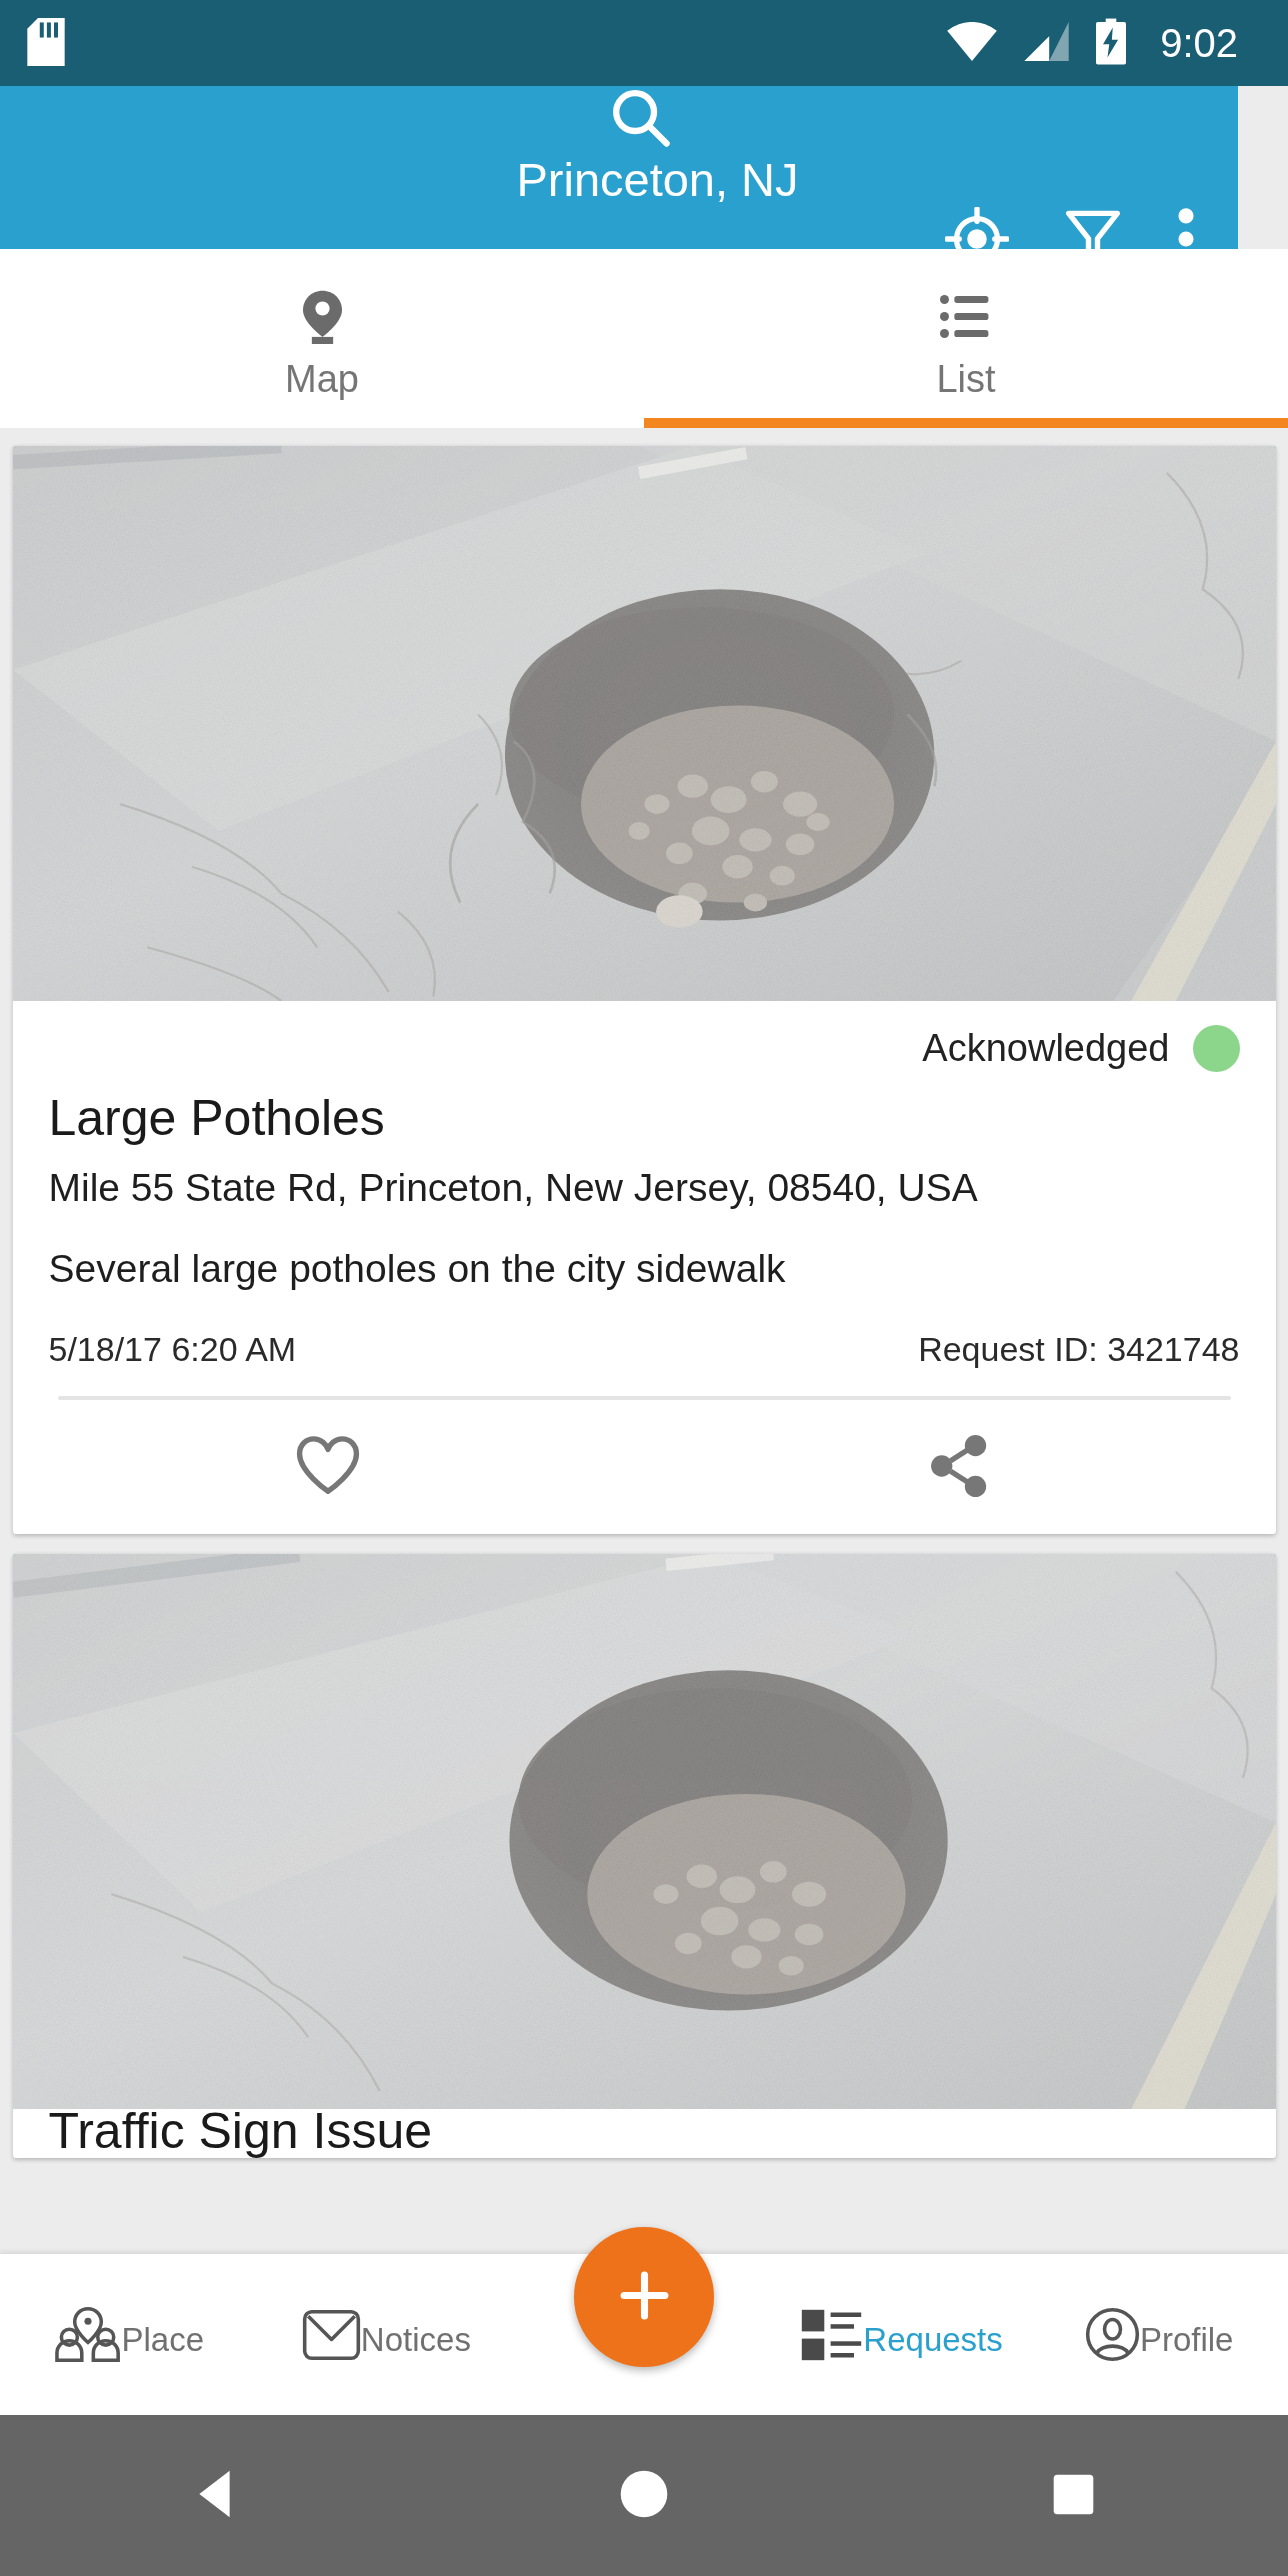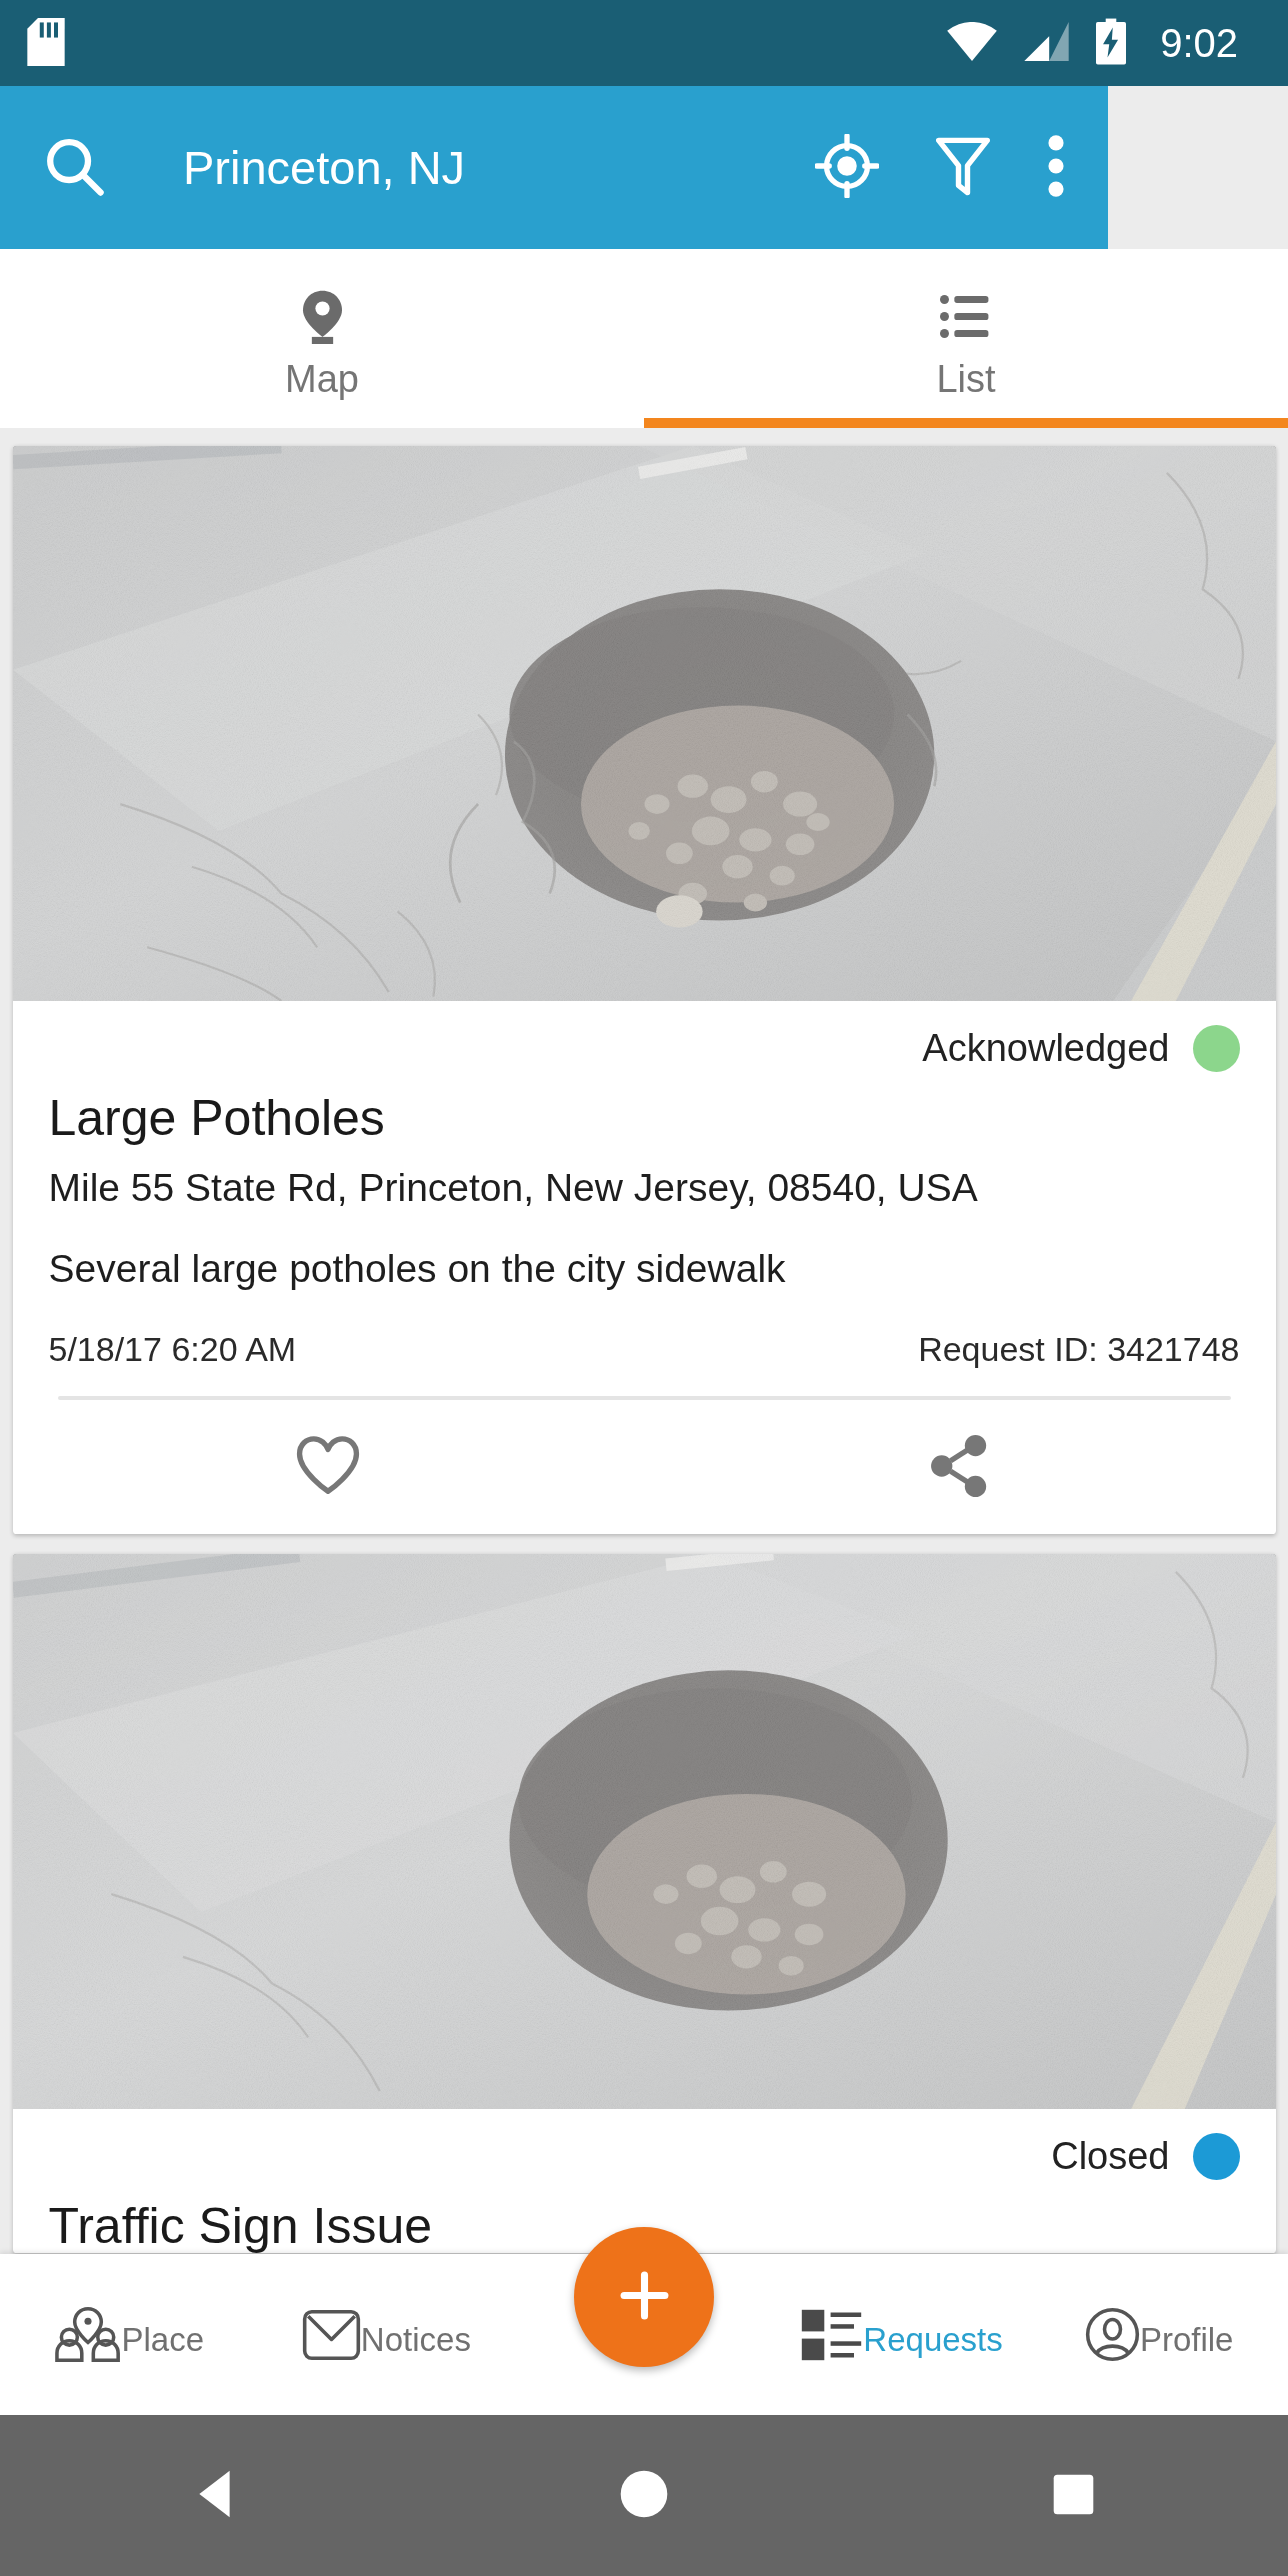--- a/index.html
+++ b/index.html
@@ -21,22 +21,22 @@
     margin-left: auto; display: flex; align-items: center; gap: 27px;
     padding-right: 50px;
   }
   .sb-time {
     color: #FFFFFF; font-size: 40px; letter-spacing: 0px; font-weight: 400;
     margin-left: 7.2px;
   }
 
   
   .appbar {
-    position: absolute; top: 86px; left: 0; width: 1108px; height: 163px;
-    background: #29A0CE; display: flex; align-items: center;
+    position: absolute; top: 86px; left: 0; width: 1238px; height: 163px;
+    background: #29A0CE; display: flex; align-items: center; flex-direction: column;
   }
   .appbar-search { margin-left: 43px; display: flex; align-items: center; }
   .appbar-title {
     color: #FFFFFF; font-size: 47px; font-weight: 400; margin-left: 77px;
     white-space: nowrap;
   }
   .appbar-actions {
     margin-left: auto; display: flex; align-items: center; gap: 57px;
     padding-right: 43px;
   }
@@ -408,24 +408,20 @@
             <ellipse cx="840" cy="420" rx="18" ry="13"></ellipse>
             <ellipse cx="890" cy="425" rx="16" ry="12"></ellipse>
             <ellipse cx="755" cy="435" rx="15" ry="12"></ellipse>
             <ellipse cx="820" cy="450" rx="17" ry="13"></ellipse>
             <ellipse cx="870" cy="460" rx="14" ry="11"></ellipse>
           </g>
           <rect width="1412" height="620" filter="url(#grain2)" opacity="0.5" fill="#ffffff"></rect>
         </svg>
       </div>
       <div class="card-body">
-        <div class="status-row">
-          <span class="status-label">Closed</span>
-          <span class="status-dot" style="background:#1C9AD6"></span>
-        </div>
         <div class="card-title">Traffic Sign Issue</div>
       </div>
     </div>
 
   </div>
 
   <div class="bottomnav">
     <div class="nav-item">
       <div class="nav-icon">
         <svg width="68" height="55" viewBox="0 0 76 62">

